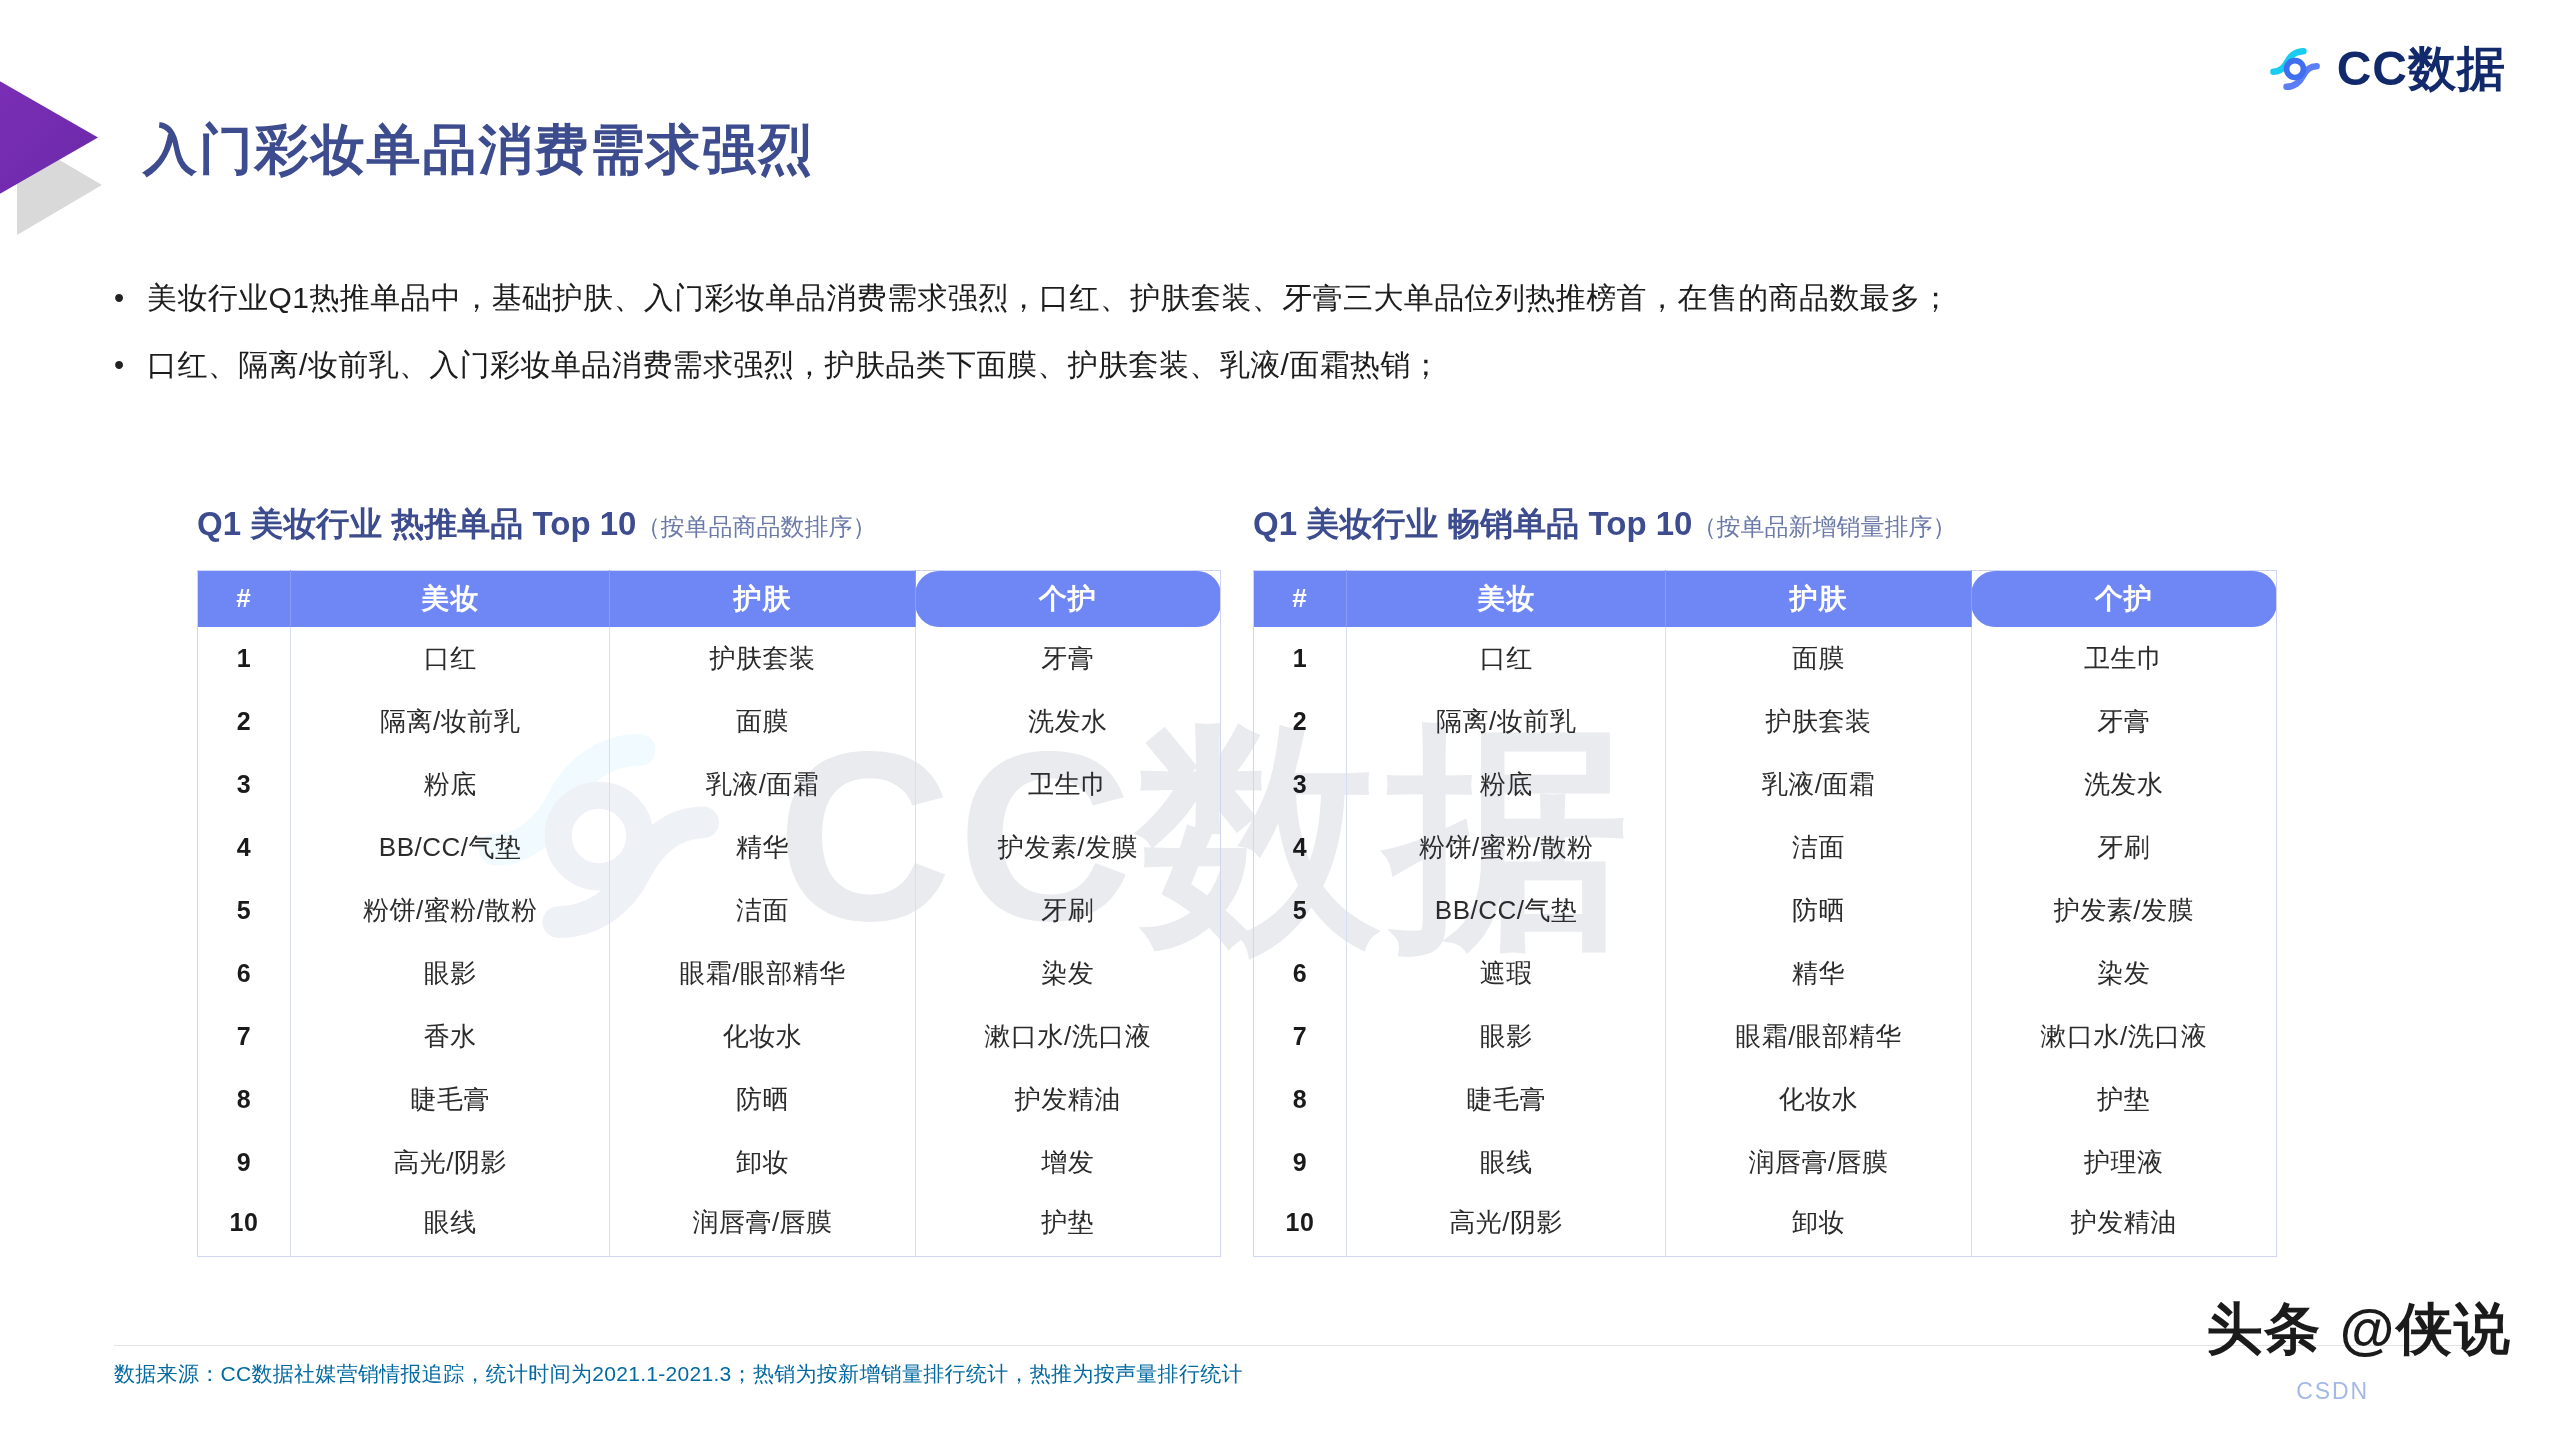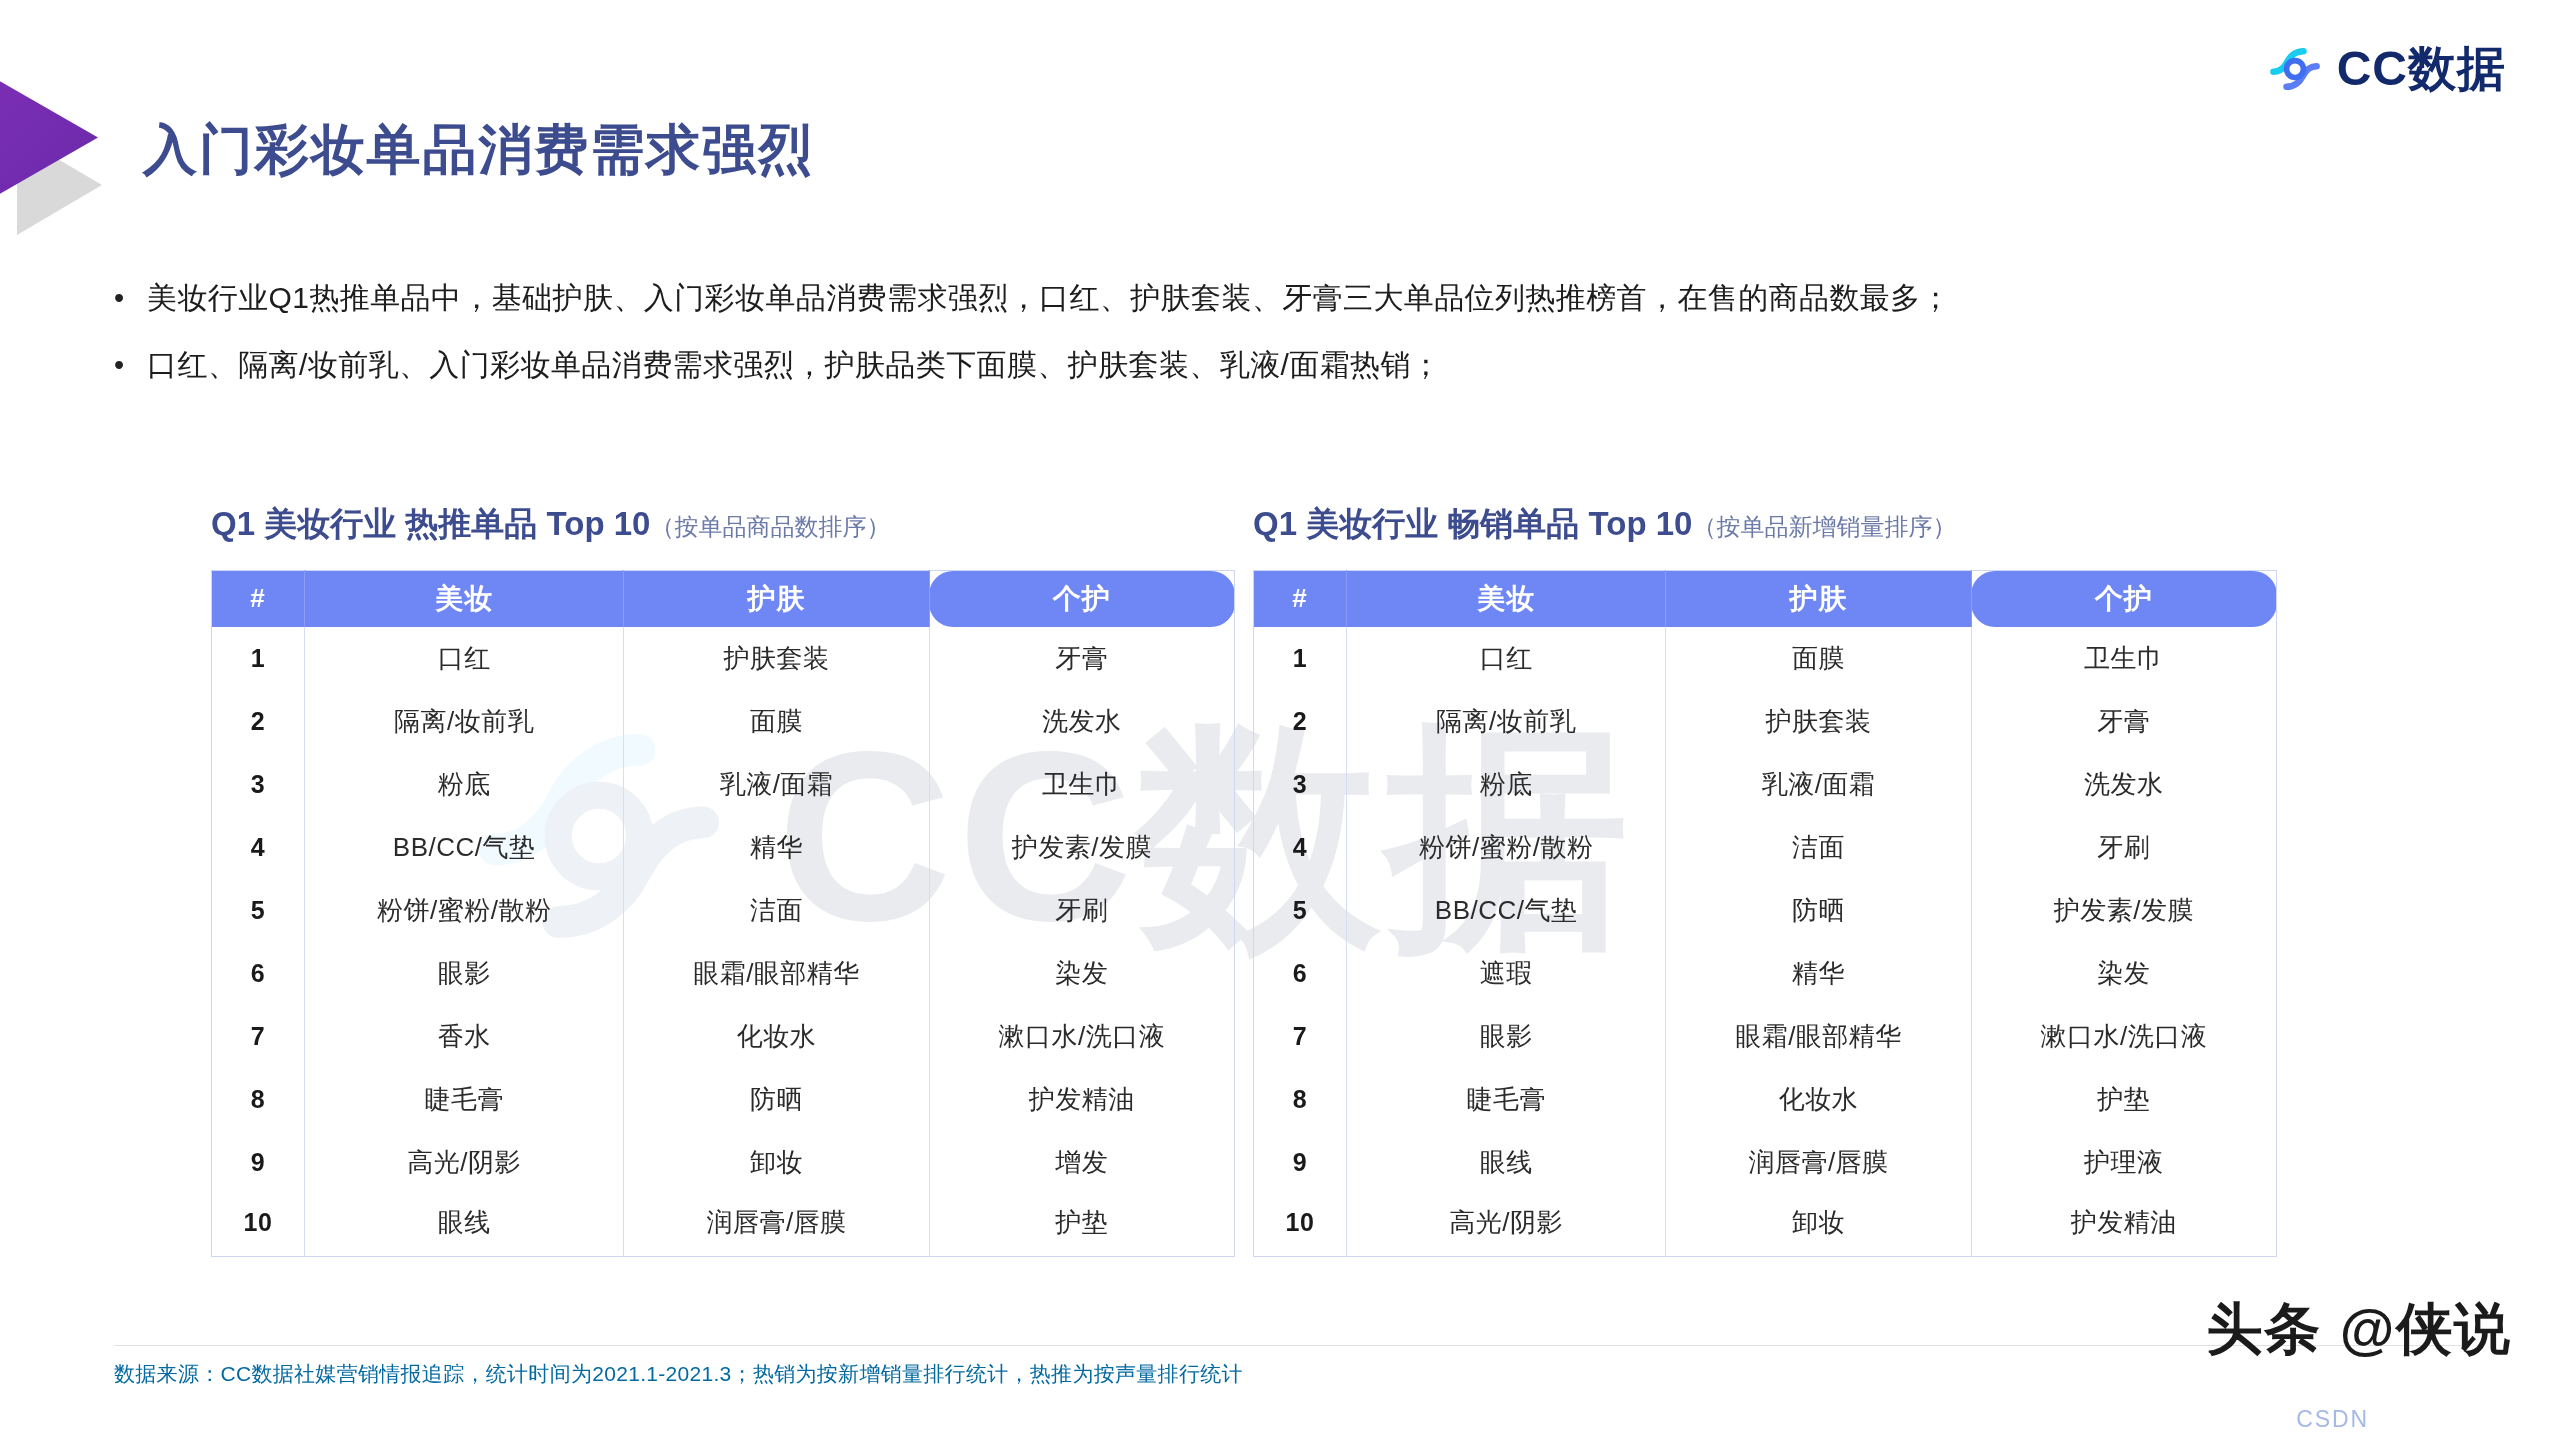--- a/index.html
+++ b/index.html
@@ -63,21 +63,21 @@
     pointer-events:none; user-select:none;
   }
   .wm-mark { width:290px; height:290px; opacity:.85; }
   .wm-text {
     font-size:242px; font-weight:bold; color:#e9ebef;
     letter-spacing:5.8px; line-height:1;
   }
 
   
   .tbl-block { position:absolute; top:502px; }
-  .tbl-block.left  { left:211px;  width:1024px; }
+  .tbl-block.left  { left:197px;  width:1024px; }
   .tbl-block.right { left:1253px; width:1024px; }
 
   .tbl-title { font-size:33px; font-weight:bold; color:#3d4c8f; white-space:nowrap; margin-bottom:23px; }
   .tbl-title .sub { font-size:24px; font-weight:normal; color:#6b7aa8; letter-spacing:0; }
 
   table.rank {
     width:100%; border-collapse:collapse; background:transparent;
     border:1px solid #cfd6f2;
   }
   table.rank th {
@@ -104,21 +104,21 @@
     position:absolute; left:114px; top:1360px;
     font-size:21px; color:#0369a1; letter-spacing:0.3px; white-space:nowrap;
   }
   .tt-watermark {
     position:absolute; right:64px; top:1292px;
     font-size:56px; font-weight:bold; color:#1b1b1b;
     letter-spacing:1.9px; white-space:nowrap;
   }
   .tt-sub {
     position:absolute; right:207px; top:1378px;
-    font-size:23px; color:#5b7fd4; opacity:.55; letter-spacing:1.9px;margin-top:28px;
+    font-size:23px; color:#5b7fd4; opacity:.55; letter-spacing:1.9px;
   }
 </style>
 </head>
 <body>
 
 <div class="slide">
 
   <div class="arrow-wrap">
     <div class="arrow-shadow"></div>
     <div class="arrow-main2"></div>

